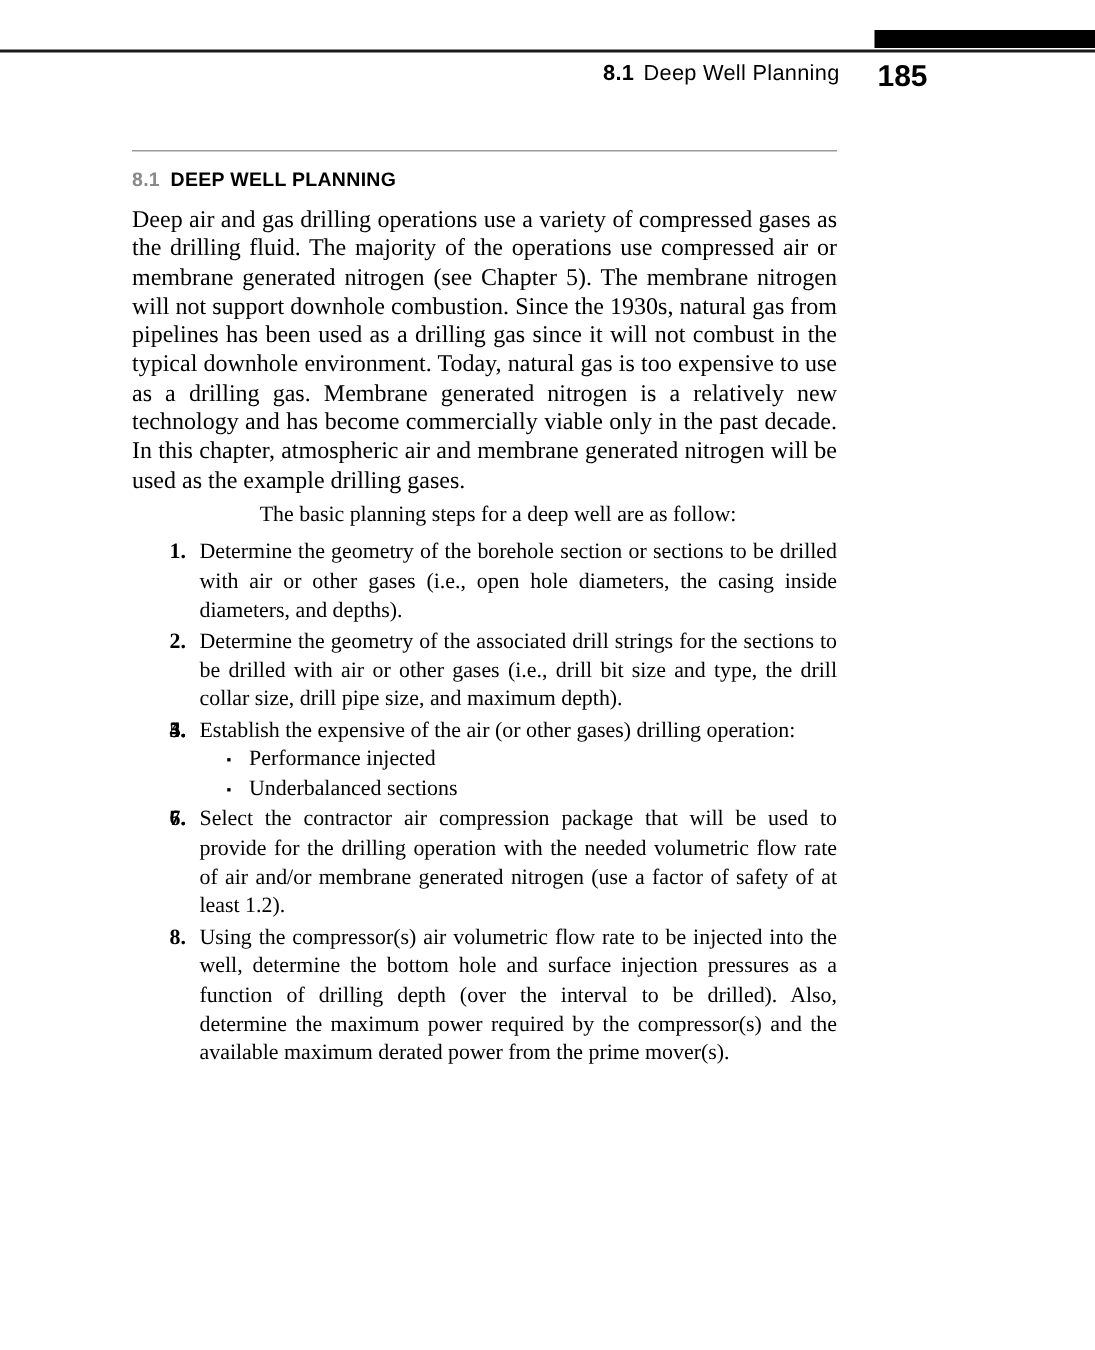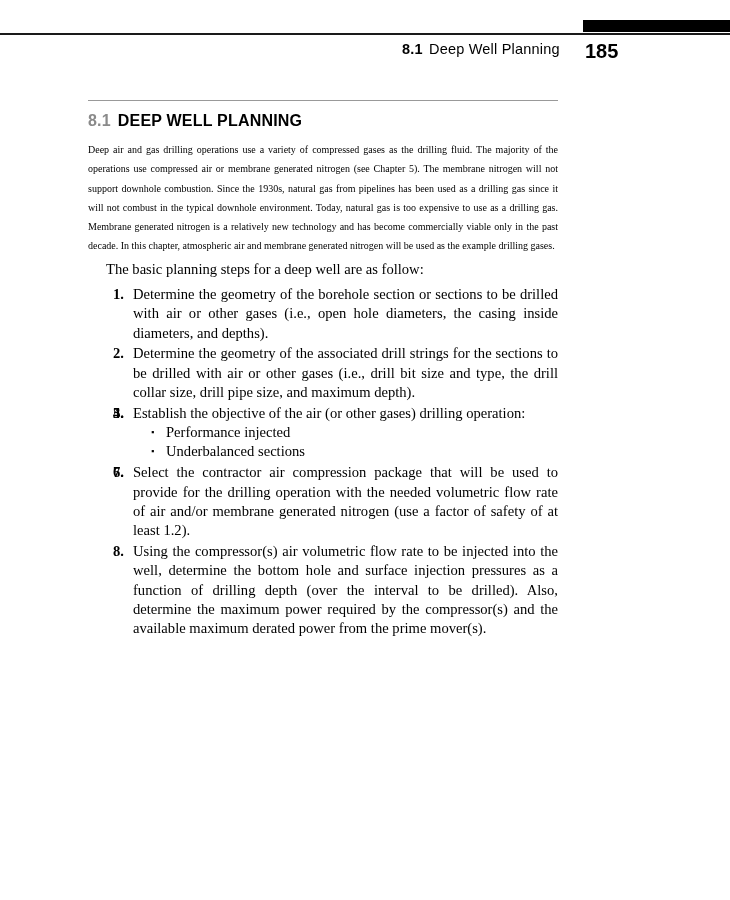--- a/index.html
+++ b/index.html
@@ -75,48 +75,48 @@
   }
   .heading-rule {
     width: 470px;
     height: 1px;
     background: #999999;
     margin-bottom: 11px;
   }
   .section-heading {
     font-family: "Liberation Sans", sans-serif;
     font-weight: bold;
-    font-size: 16px;
+    font-size: 13px;
     letter-spacing: 0.2px;
     margin: 0 0 10px 0;
     white-space: nowrap;
   }
   .section-heading .num {
     color: #8a8a8a;
     font-weight: bold;
     margin-right: 7px;
   }
   .section-heading .ttl {
     color: #000000;
   }
 
   p.para {
     margin: 0 0 0 0;
-    font-size: 10px;
+    font-size: 16px;
     line-height: 19.3px;
     text-align: justify;
     text-justify: inter-word;
     hyphens: none;
   }
   p.para-indent {
     margin: 4px 0 6px 0;
     text-indent: 18px;
     font-size: 14.6px;
     line-height: 19.3px;
-    text-align: left;
+    text-align: center;
   }
 
   ol.steps {
     list-style: none;
     margin: 0;
     padding: 0;
   }
   ol.steps > li {
     position: relative;
     padding-left: 45px;
@@ -186,21 +186,21 @@
       <span>Determine the geometry of the associated drill strings for the sections to be drilled with air or other gases (i.e., drill bit size and type, the drill collar size, drill pipe size, and maximum depth).</span>
     </li>
     <li>
       <span class="marker">3.</span>
     </li>
     <li>
       <span class="marker">4.</span>
     </li>
     <li>
       <span class="marker">5.</span>
-      <span>Establish the objective of the air (or other gases) drilling operation:</span>
+      <span>Establish the expensive of the air (or other gases) drilling operation:</span>
       <ul class="sublist">
         <li>
           <span class="bullet">▪</span>
           <span>Performance injected</span>
         </li>
         <li>
           <span class="bullet">▪</span>
           <span>Underbalanced sections</span>
         </li>
       </ul>

